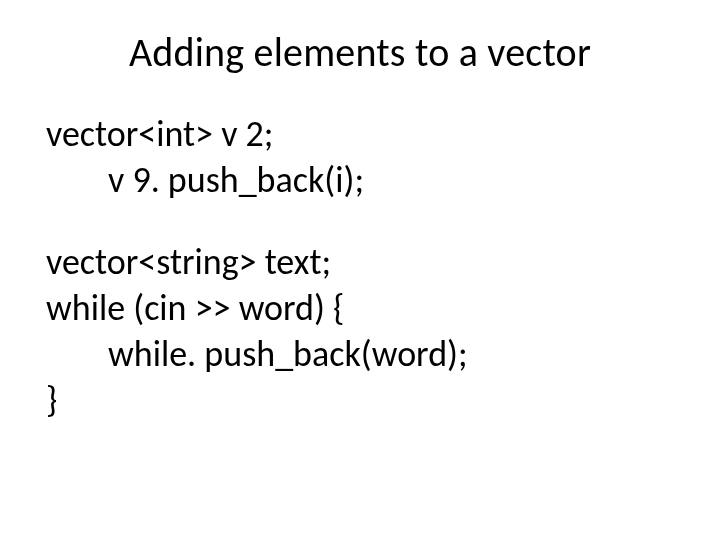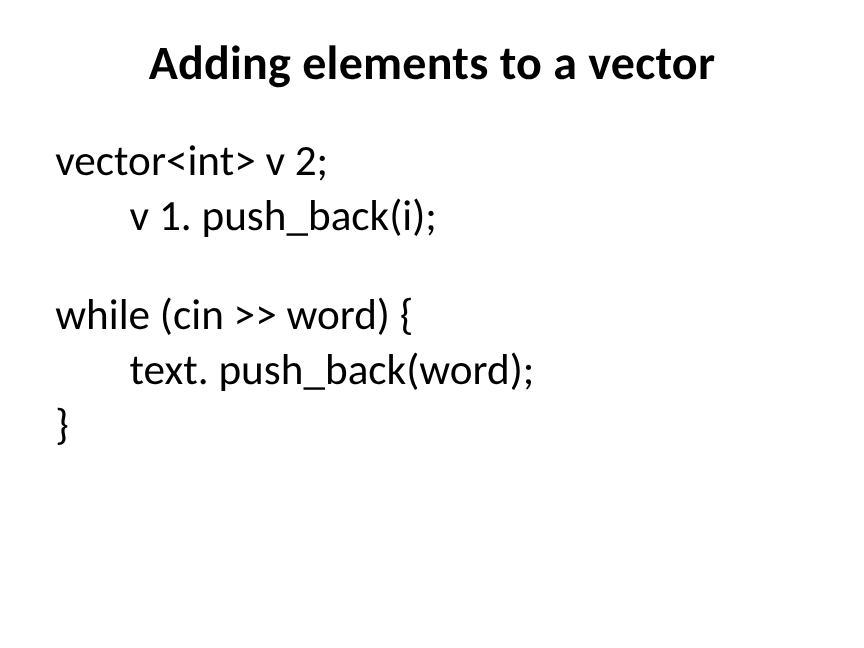--- a/index.html
+++ b/index.html
@@ -12,21 +12,21 @@
     color: #000000;
   }
   .slide {
     box-sizing: border-box;
     width: 720px;
     height: 540px;
     padding: 28px 46px 0 46px;
   }
   .title {
     font-size: 40px;
-    font-weight: 700;
+    font-weight: 400;
     text-align: center;
     margin: 0 0 34px 0;
     letter-spacing: 0.2px;
   }
   .body {
     font-size: 36px;
     line-height: 1.28;
   }
   .indent {
     padding-left: 62px;
@@ -36,21 +36,22 @@
   }
 </style>
 </head>
 <body>
 
 <div class="slide">
   <h1 class="title">Adding elements to a vector</h1>
 
   <div class="body">
     <div>vector&lt;int&gt; v 2;</div>
-    <div class="indent">v 1. push_back(i);</div>
+    <div class="indent">v 9. push_back(i);</div>
 
     <div class="spacer"></div>
 
+    <div>vector&lt;string&gt; text;</div>
     <div>while (cin &gt;&gt; word) {</div>
-    <div class="indent">text. push_back(word);</div>
+    <div class="indent">while. push_back(word);</div>
     <div>}</div>
   </div>
 </div>
 
 </body></html>

